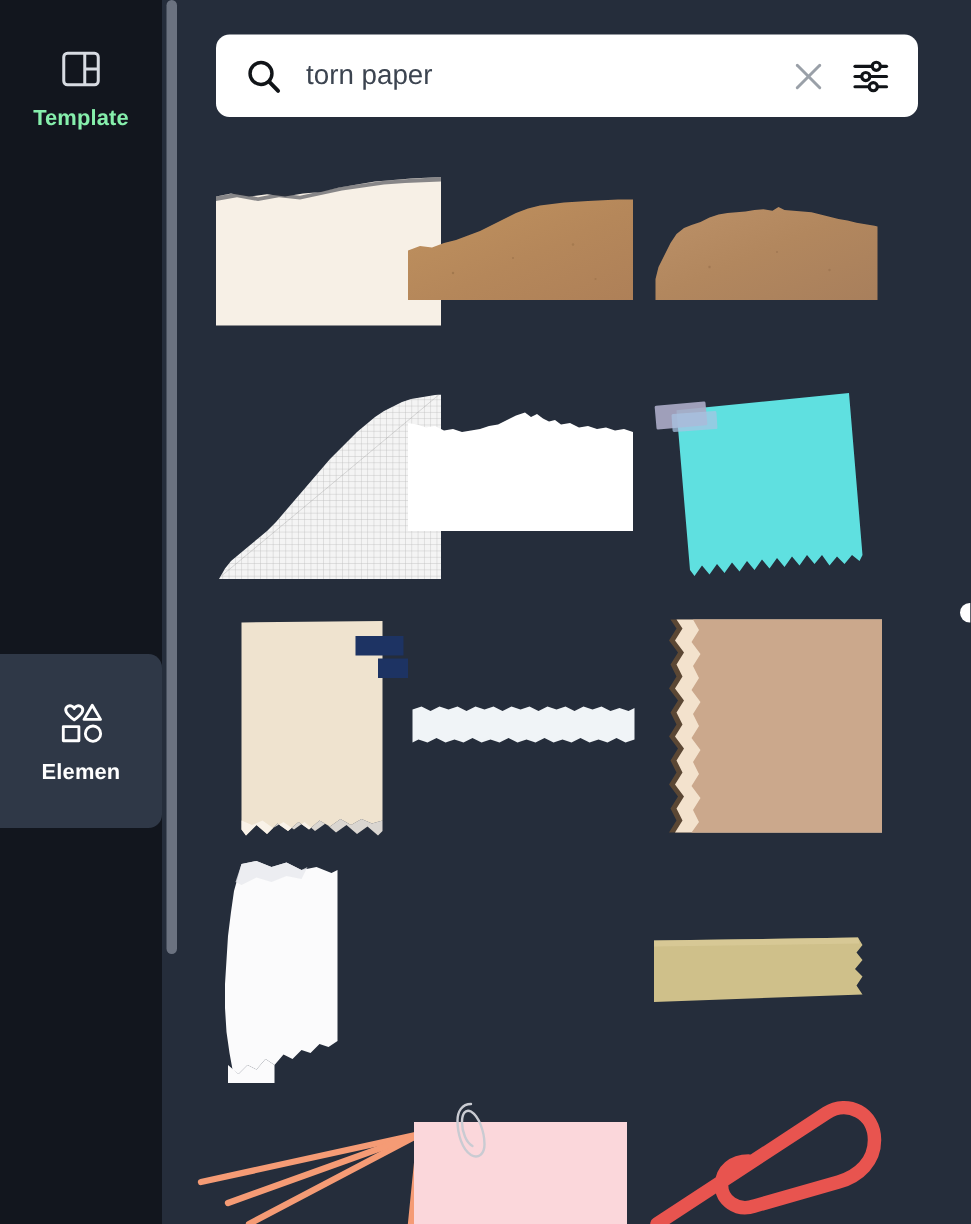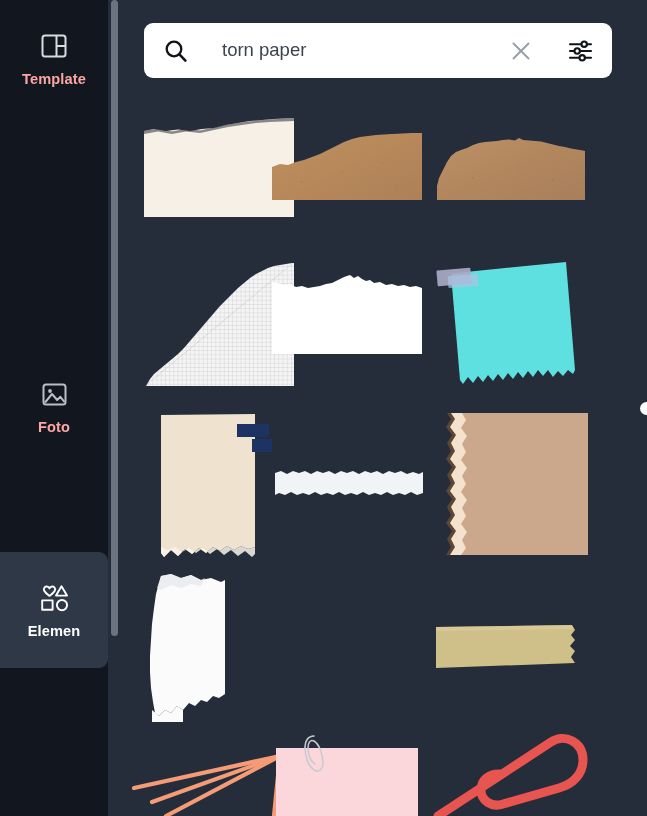--- a/index.html
+++ b/index.html
@@ -28,21 +28,21 @@
   .side-item {
     position: relative;
     width: 108px;
     height: 116px;
     display: flex;
     flex-direction: column;
     align-items: center;
     justify-content: center;
     gap: 9px;
     cursor: pointer;
-    color: #fca5a5;
+    color: #86efac;
     background: transparent;
   }
   .side-item.is-selected {
     background: #2F3847;
     border-top-right-radius: 9px;
     border-bottom-right-radius: 9px;
     color: #FFFFFF;
   }
   .side-item .si-icon {
     width: 34px; height: 34px;
@@ -81,21 +81,21 @@
   
   #search-bar {
     position: absolute;
     left: 36px; top: 23px;
     width: 468px; height: 55px;
     background: #FFFFFF;
     border-radius: 9px;
     display: flex;
     align-items: center;
     padding: 0 16px 0 18px;
-    gap: 28px;
+    gap: 10px;
   }
   #search-bar .s-icon { width: 28px; height: 28px; flex: 0 0 auto; display:flex; align-items:center; justify-content:center;}
   #search-input-text {
     flex: 1 1 auto;
     font-size: 18.5px;
     color: #3C4450;
     line-height: 1;
     padding-left: 4px;
     white-space: nowrap;
     overflow: hidden;
@@ -145,30 +145,20 @@
         <svg width="32" height="32" viewBox="0 0 32 32" fill="none">
           <rect x="4.5" y="5.5" width="23" height="21" rx="2.5" stroke="#D7DBE2" stroke-width="2"></rect>
           <line x1="18.5" y1="6" x2="18.5" y2="26" stroke="#D7DBE2" stroke-width="2"></line>
           <line x1="19" y1="16" x2="27" y2="16" stroke="#D7DBE2" stroke-width="2"></line>
         </svg>
       </span>
       <span class="si-label">Template</span>
     </div>
 
 
-    <div class="side-item" style="top:232px">
-      <span class="si-icon">
-        <svg width="31" height="31" viewBox="0 0 31 31" fill="none">
-          <rect x="4.5" y="5.5" width="22" height="20" rx="2.5" stroke="#B9BEC7" stroke-width="2"></rect>
-          <circle cx="11" cy="12" r="1.9" fill="#B9BEC7"></circle>
-          <path d="M6 23.5 13 15l5.2 6 3.2-3.2 4.1 5.2" stroke="#B9BEC7" stroke-width="2" stroke-linejoin="round" fill="none"></path>
-        </svg>
-      </span>
-      <span class="si-label">Foto</span>
-    </div>
 
     <div class="side-item is-selected" style="top:320px;height:116px">
       <span class="si-icon">
         <svg width="36" height="30" viewBox="0 0 36 30" fill="none">
           <path d="M8.6 4.4c1.6-1.7 4.2-.8 4.9 1 .7-1.8 3.3-2.7 4.9-1 1.7 1.8 1 4.3-4.9 8.5C7.6 8.7 6.9 6.2 8.6 4.4Z" stroke="#FFFFFF" stroke-width="1.9" stroke-linejoin="round" fill="none"></path>
           <path d="M25.5 3.2 31 12.6H20Z" stroke="#FFFFFF" stroke-width="1.9" stroke-linejoin="round" fill="none"></path>
           <rect x="6.2" y="17.4" width="10.4" height="9.4" stroke="#FFFFFF" stroke-width="1.9" stroke-linejoin="round" fill="none"></rect>
           <circle cx="26" cy="22.1" r="5.1" stroke="#FFFFFF" stroke-width="1.9" fill="none"></circle>
         </svg>
       </span>

